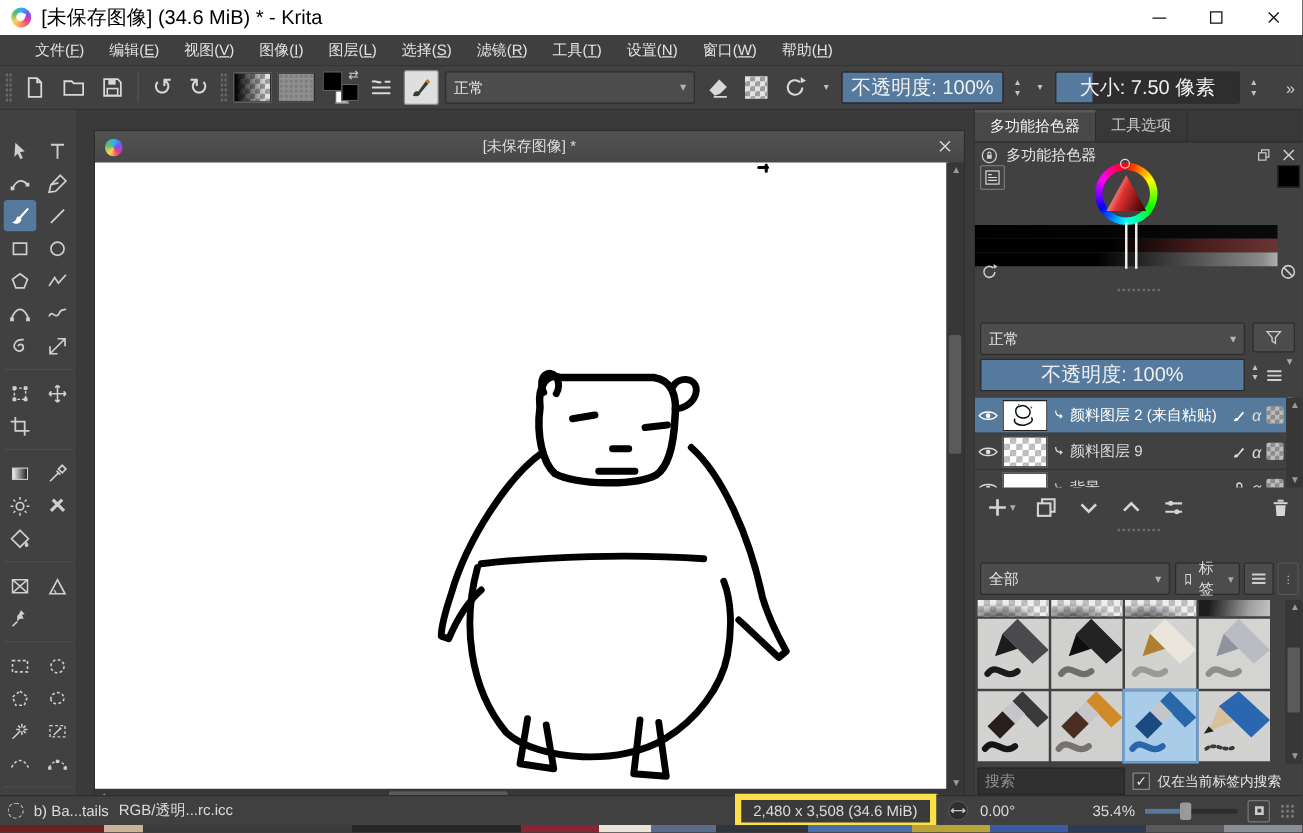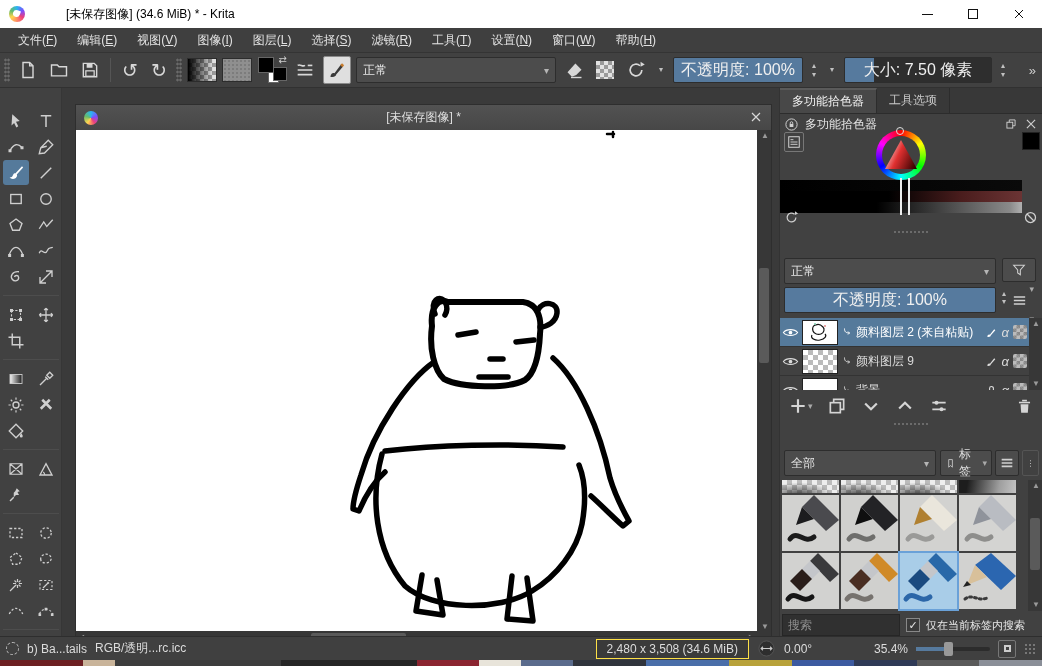--- a/index.html
+++ b/index.html
@@ -5,28 +5,28 @@
   * { margin:0; padding:0; box-sizing:border-box; }
   html,body { width:1042px; height:666px; overflow:hidden; }
   body { font-family:"Liberation Sans", sans-serif; font-size:12px; background:#3c3c3c; color:#dcdcdc; position:relative; }
   svg { display:block; }
 
   
   #titlebar { position:absolute; top:0; left:0; width:1042px; height:28px; background:#ffffff; color:#111; display:flex; align-items:center; }
   #krita-logo { width:16px; height:16px; border-radius:50%; margin:0 8px 0 9px;
     background:conic-gradient(#29b6f2,#7c4dff,#ec407a,#ff8a65,#ffd54f,#66bb6a,#29b6f2); position:relative; }
   #krita-logo:after { content:""; position:absolute; left:4px; top:4px; width:7px; height:7px; background:#fff; border-radius:50% 0 50% 50%; transform:rotate(20deg); }
-  #win-title { font-size:12px; color:#000;margin-left:33px; }
+  #win-title { font-size:16px; color:#000; }
   #win-controls { margin-left:auto; display:flex; height:28px; }
   .winbtn { width:46px; height:28px; display:flex; align-items:center; justify-content:center; color:#111; }
   .winbtn .bar { width:11px; height:1px; background:#111; }
   .winbtn .box { width:10px; height:10px; border:1px solid #111; }
 
   
-  #menubar { position:absolute; top:28px; left:0; width:1042px; height:25px; background:#3f3f3f; border-bottom:1px solid #343434; display:flex; align-items:center; padding-left:8px; }
+  #menubar { position:absolute; top:28px; left:0; width:1042px; height:25px; background:#3f3f3f; border-bottom:1px solid #343434; display:flex; align-items:center; padding-left:18px; }
   .menu-item { padding:4px 10px; color:#e2e2e2; font-size:12px; }
   .menu-item u { text-decoration:underline; }
 
   
   #toolbar { position:absolute; top:53px; left:0; width:1042px; height:35px; background:#414141; border-bottom:1px solid #313131; display:flex; align-items:center; gap:5px; padding:0 4px; color:#d2d2d2; }
   .grip { width:6px; height:24px; background-image:radial-gradient(#6a6a6a 1px, transparent 1.2px); background-size:3px 4px; }
   .tbtn { width:26px; height:26px; display:flex; align-items:center; justify-content:center; border-radius:2px; color:#d8d8d8; }
   .tsep { width:1px; height:24px; background:#555; margin:0 2px; }
   .glyphbtn { font-size:19px; line-height:1; color:#d8d8d8; width:24px; text-align:center; }
   .checker { background-image:linear-gradient(45deg,#9a9a9a 25%,transparent 25%,transparent 75%,#9a9a9a 75%),linear-gradient(45deg,#9a9a9a 25%,transparent 25%,transparent 75%,#9a9a9a 75%); background-size:8px 8px; background-position:0 0,4px 4px; background-color:#e2e2e2; }
@@ -142,21 +142,21 @@
   #brush-scroll .thumb { position:absolute; left:2px; right:2px; top:38px; height:52px; background:#5a5a5a; border-radius:2px; }
   #brush-search-row { position:absolute; left:2px; right:2px; top:188px; height:22px; display:flex; align-items:center; gap:6px; }
   #brush-search { width:118px; height:22px; background:#303030; border:1px solid #262626; color:#cfcfcf; padding:0 5px; font-size:12px; font-family:"Liberation Sans",sans-serif; }
   #brush-search::placeholder { color:#8f8f8f; }
   .cbx { width:14px; height:14px; border:1px solid #888; background:#3a3a3a; display:flex; align-items:center; justify-content:center; color:#e8e8e8; font-size:11px; }
   #tag-search-label { font-size:11px; color:#e8e8e8; white-space:nowrap; }
 
   
   #statusbar { position:absolute; left:0; top:636px; width:1042px; height:24px; background:#404040; border-top:1px solid #2e2e2e; display:flex; align-items:center; gap:8px; padding:0 6px; color:#dcdcdc; }
   #status-selicon { width:13px; height:13px; border:1px dashed #bbb; border-radius:50%; }
-  #status-dims { border:1px solid #fde047; background:#3a3a3a; padding:2px 10px; margin-left:auto; }
+  #status-dims { border:5px solid #fde047; background:#3a3a3a; padding:2px 10px; margin-left:auto; }
   #zoom-slider { width:74px; height:4px; background:#2c2c2c; position:relative; border-radius:2px; }
   #zoom-slider .zfill { position:absolute; left:0; top:0; bottom:0; width:40%; background:#567a9e; }
   #zoom-slider .zthumb { position:absolute; left:38%; top:-5px; width:9px; height:14px; background:#999; border-radius:2px; }
   #zoom-disp-btn { width:18px; height:18px; border:1px solid #777; border-radius:2px; display:flex; align-items:center; justify-content:center; }
   #zoom-disp-btn i { width:7px; height:7px; border:2px solid #ccc; display:block; }
   #resize-grip { width:12px; height:12px; background-image:radial-gradient(#777 1px, transparent 1.3px); background-size:4px 4px; }
 
   
   #bottom-strip { position:absolute; left:0; top:660px; width:1042px; height:6px;
     background:linear-gradient(to right,#6d1f22 0 8%,#c9b49a 8% 11%,#3c3c3c 11% 27%,#262626 27% 40%,#8b2430 40% 46%,#e8e4da 46% 50%,#5a6b8c 50% 55%,#30343c 55% 62%,#4a6ea9 62% 70%,#b8a23a 70% 76%,#3c5aa0 76% 82%,#2f3a56 82% 88%,#5a5a5a 88% 94%,#8a8f98 94% 100%); }

